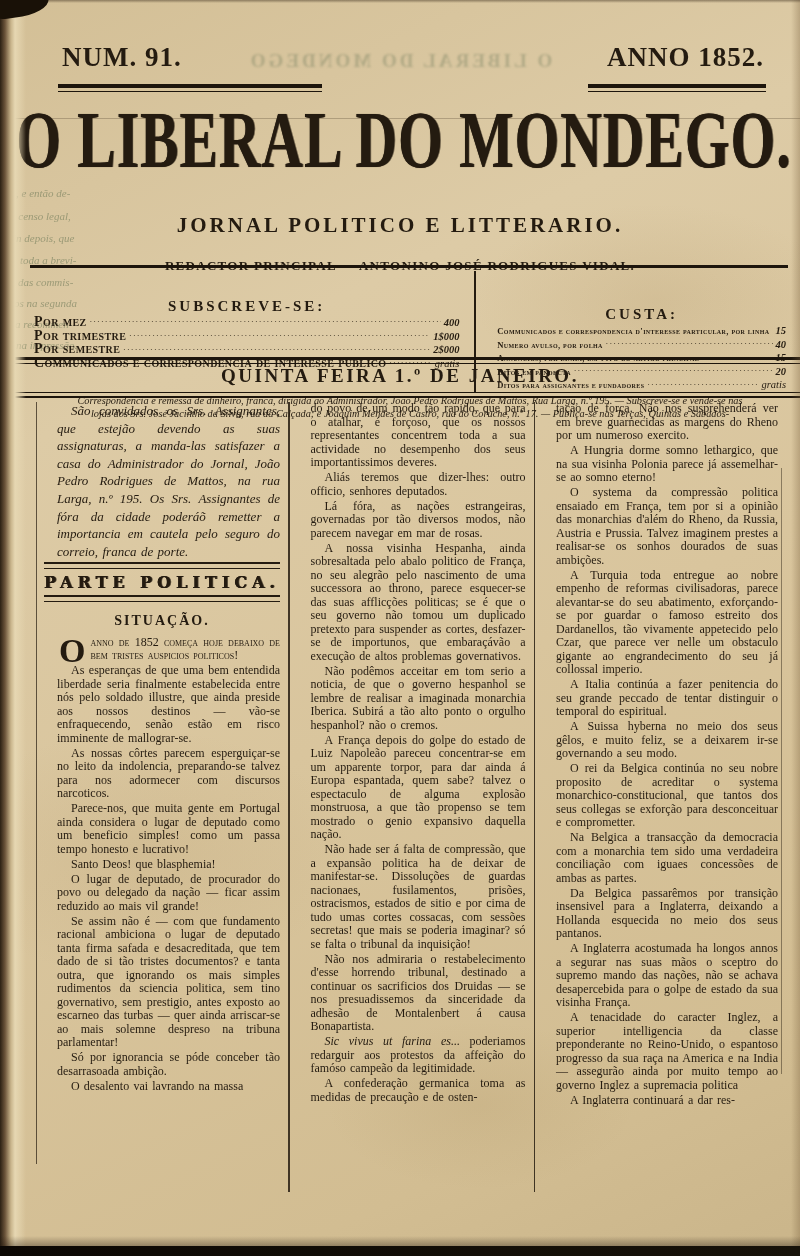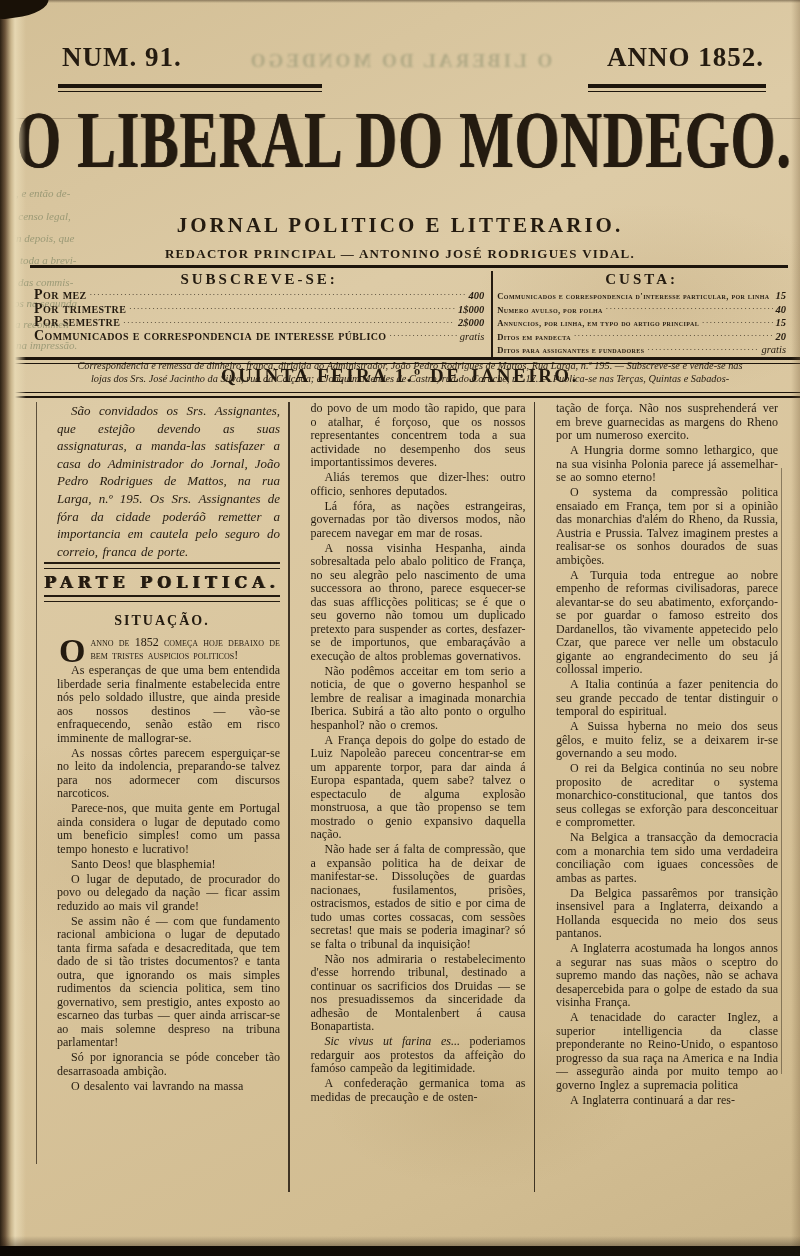--- a/index.html
+++ b/index.html
@@ -27,28 +27,28 @@
     font:bold 27px "Liberation Serif",serif;letter-spacing:1px;z-index:2;}
   .rule-dbl{position:absolute;height:3px;border-top:4px solid #1d150c;border-bottom:1.5px solid #1d150c;z-index:2;}
   .rule-num{top:84px;left:58px;width:264px;}
   .rule-anno{top:84px;left:588px;width:178px;}
   .hairline{position:absolute;top:118px;left:0;right:0;border-top:1px solid rgba(70,55,35,.28);z-index:1;}
   .masthead{position:absolute;top:94px;left:0;width:100%;text-align:center;z-index:2;}
   .masthead h1{margin:0;display:inline-block;white-space:nowrap;font-family:"Liberation Serif",serif;font-weight:bold;
     font-size:60px;letter-spacing:1px;transform:scale(.96,1.35);transform-origin:center top;
     text-shadow:0 0 .6px #241b10,1px 0 0 rgba(36,27,16,.55);}
   .subtitle{position:absolute;top:213px;left:0;width:100%;text-align:center;font:bold 21px "Liberation Serif",serif;letter-spacing:3px;z-index:2;}
-  .editorline{position:absolute;top:246px;left:0;width:100%;text-align:center;font:bold 13px "Liberation Serif",serif;letter-spacing:1.3px;z-index:2;}
+  .editorline{position:absolute;top:258px;left:0;width:100%;text-align:center;font:bold 13px "Liberation Serif",serif;letter-spacing:1.3px;z-index:2;}
   .rule-head{position:absolute;top:265px;left:30px;right:12px;border-top:3px solid #1d150c;z-index:2;}
   
   .subs{position:absolute;top:271px;left:34px;right:14px;z-index:2;}
   .subs-cols{display:flex;align-items:stretch;}
-  .subs-left{width:462px;padding-right:7px;}
+  .subs-left{width:462px;padding-right:15px;margin-top:27px;}
   .subs-div{width:2px;background:#241b10;}
-  .subs-right{flex:1;padding-left:4px;}
+  .subs-right{flex:1;padding-left:21px;margin-top:35px;}
   .subs-title{text-align:center;font:bold 15px "Liberation Serif",serif;letter-spacing:3px;margin-bottom:1px;}
   .srow{display:flex;align-items:baseline;line-height:12.6px;}
   .srow .lab{font-variant:small-caps;font-weight:bold;font-size:14px;letter-spacing:.4px;white-space:nowrap;}
   .subs-right .srow .lab{font-size:8.6px;}
   .leader{flex:1;position:relative;overflow:hidden;margin:0 3px;height:10px;}
   .leader::after{content:"....................................................................................................................";
     position:absolute;left:0;bottom:0;font-size:9px;letter-spacing:1.6px;white-space:nowrap;}
   .srow .val{font-weight:bold;font-size:10.5px;white-space:nowrap;font-style:italic;}
   .srow .val.it{font-style:italic;font-weight:normal;}
   .subs-note{margin-top:3px;text-align:center;font:italic 10.3px/12.6px "Liberation Serif",serif;}

